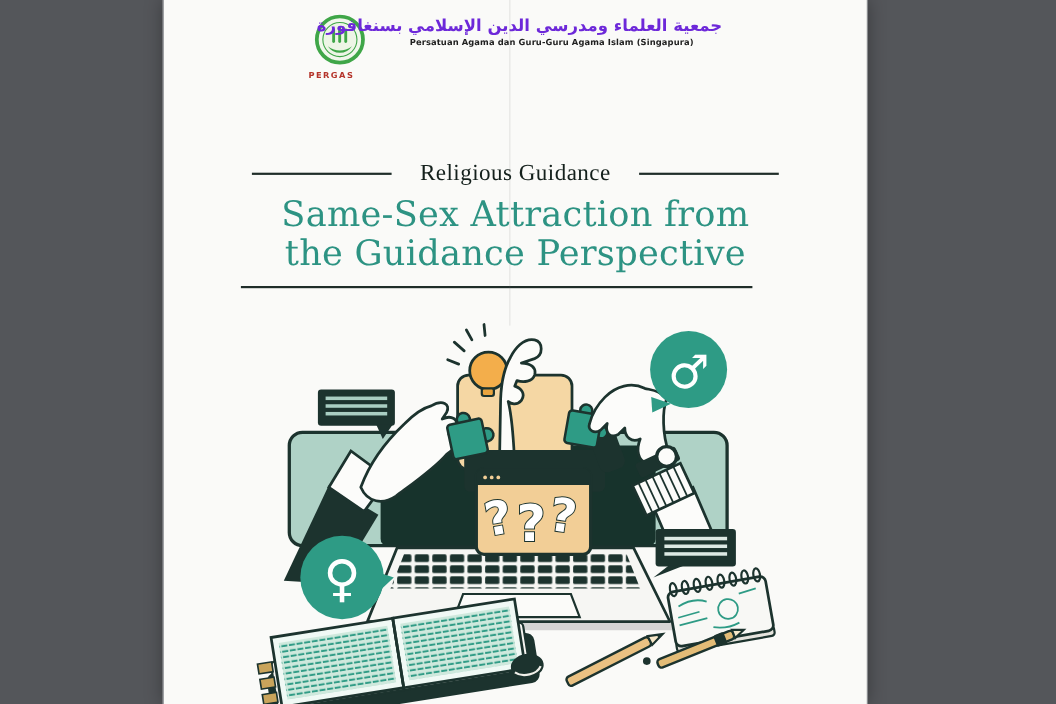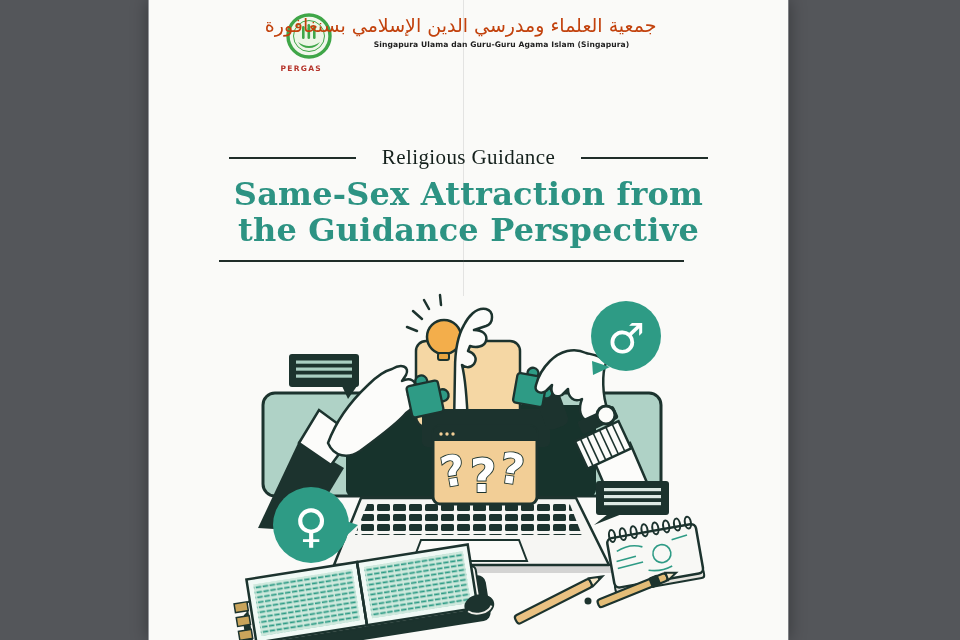--- a/index.html
+++ b/index.html
@@ -7,28 +7,28 @@
          font-family:"DejaVu Sans",sans-serif;}
   .paper{position:absolute;left:148px;top:0;width:639px;height:640px;background:#FAFAF8;
          border-left:1px solid #95979b;border-right:1px solid #7e8084;
          box-shadow:0 0 16px rgba(0,0,0,.35);}
   .fold{position:absolute;left:314px;top:0;width:1px;height:296px;background:rgba(110,110,110,.16);}
   .header-row{display:flex;justify-content:center;align-items:flex-start;gap:10px;margin-top:13px;}
   .emblem{width:56px;flex:0 0 auto;}
   .emblem svg{display:block;margin:0 auto;}
   .logo-acronym{color:#B5342B;font-size:7.5px;font-weight:bold;letter-spacing:1.3px;margin-top:1px;}
   .org-col{text-align:center;max-width:310px;}
-  .arabic{font-size:19px;font-weight:normal;color:#c2410c;white-space:nowrap;line-height:1.35;}
+  .arabic{font-size:15px;font-weight:bold;color:#6d28d9;white-space:nowrap;line-height:1.35;}
   .org-line{font-size:7.6px;font-weight:bold;color:#1f1f1f;line-height:1.5;letter-spacing:.1px;}
   .eyebrow-row{display:flex;align-items:center;justify-content:center;gap:26px;margin-top:72px;}
   .eyebrow-line{width:127px;height:2px;background:#1f2d29;}
   .eyebrow-text{font-family:"Liberation Serif","DejaVu Serif",serif;font-size:21px;color:#14201c;
                 letter-spacing:.4px;}
   .main-title{margin-top:6px;text-align:center;font-family:"DejaVu Serif","Liberation Serif",serif;
-              font-weight:bold;font-size:32px;line-height:1.14;color:#2D9383;letter-spacing:.2px;}
+              font-weight:normal;font-size:32px;line-height:1.14;color:#2D9383;letter-spacing:.2px;}
   .rule{margin:11px 0 0 70px;width:465px;height:2px;background:#1f2d29;}
   .illustration{position:absolute;left:67px;top:293px;}
 </style>
 </head>
 <body>
 
 <div class="stage">
   <div class="paper">
     <div class="fold"></div>
 
@@ -40,21 +40,21 @@
           <rect x="19" y="13" width="2.6" height="13" rx="1.3" fill="#3FA648"></rect>
           <rect x="24.5" y="11" width="2.6" height="15" rx="1.3" fill="#3FA648"></rect>
           <rect x="30" y="13" width="2.6" height="13" rx="1.3" fill="#3FA648"></rect>
           <path d="M15,29 q11,8 22,0 q-4,6 -11,6 q-7,0 -11,-6 Z" fill="#3FA648"></path>
           <circle cx="26" cy="16" r="1.5" fill="#3FA648"></circle>
         </svg>
         <div class="logo-acronym">PERGAS</div>
       </div>
       <div class="org-col">
         <div class="arabic" dir="rtl">جمعية العلماء ومدرسي الدين الإسلامي بسنغافورة</div>
-        <div class="org-line">Singapura Ulama dan Guru-Guru Agama Islam (Singapura)</div>
+        <div class="org-line">Persatuan Agama dan Guru-Guru Agama Islam (Singapura)</div>
       </div>
     </div>
 
     <div class="eyebrow-row">
       <div class="eyebrow-line"></div>
       <div class="eyebrow-text">Religious Guidance</div>
       <div class="eyebrow-line"></div>
     </div>
 
     <div class="main-title">

